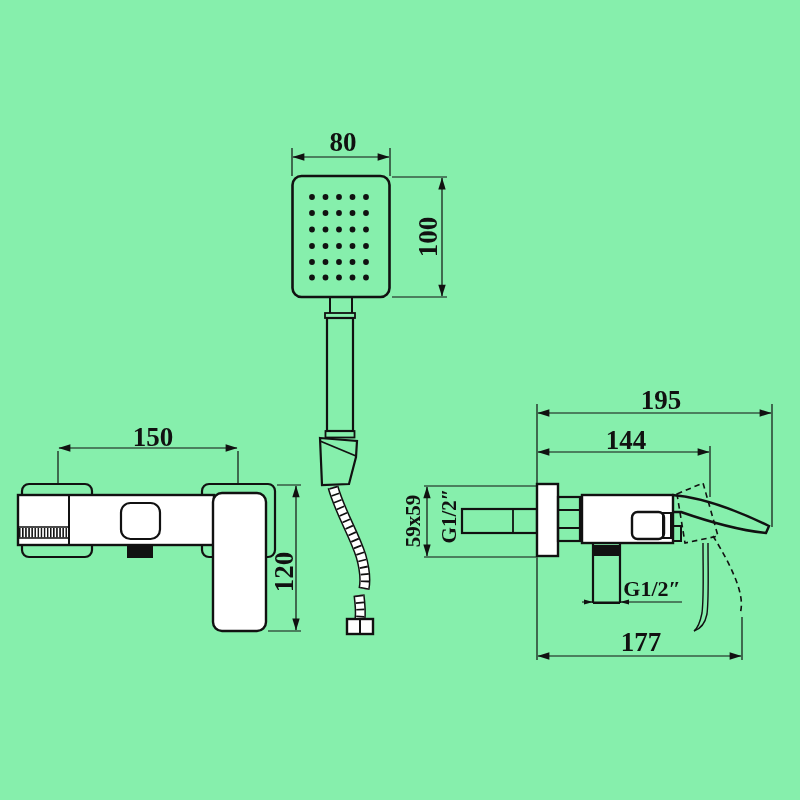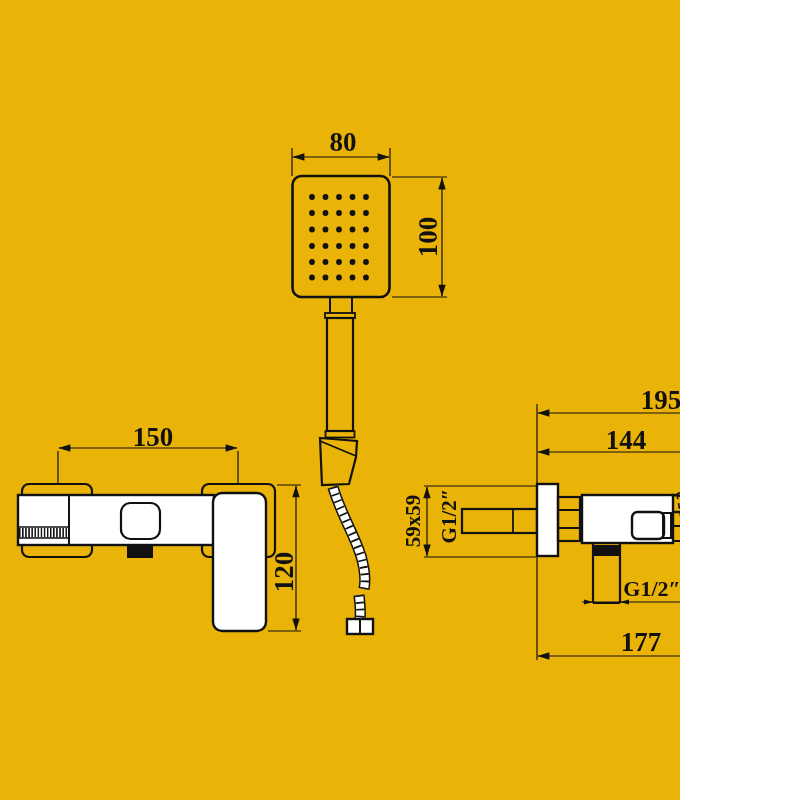--- a/index.html
+++ b/index.html
@@ -1,16 +1,16 @@
 <!DOCTYPE html>
 <html><head>
 <meta charset="utf-8">
 <style>
   html,body{margin:0;padding:0;background:#ffffff;}
-  .canvas{position:relative;width:680px;height:800px;background:#eab308;overflow:hidden;}
+  .canvas{position:relative;width:800px;height:800px;background:#86efac;overflow:hidden;}
   svg{position:absolute;left:0;top:0;}
   .dim-text{font-family:"Liberation Serif",serif;font-weight:bold;fill:#111;}
   .big{font-size:27px;}
   .mid{font-size:21px;}
   .thread{font-size:22px;}
 </style>
 </head>
 <body>
 
 <div class="canvas">

